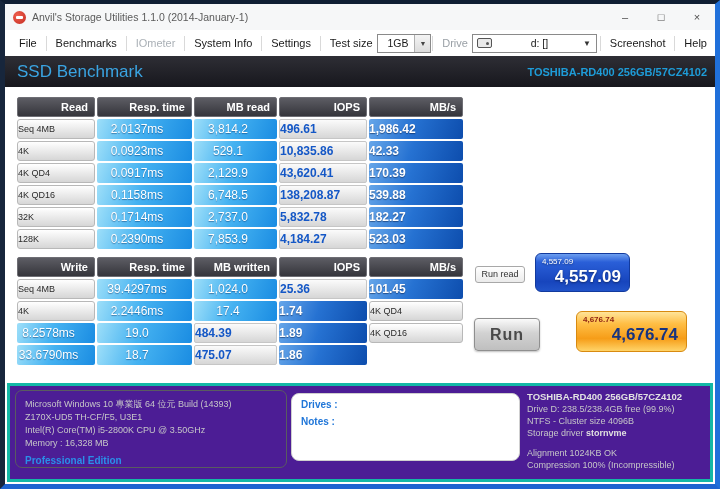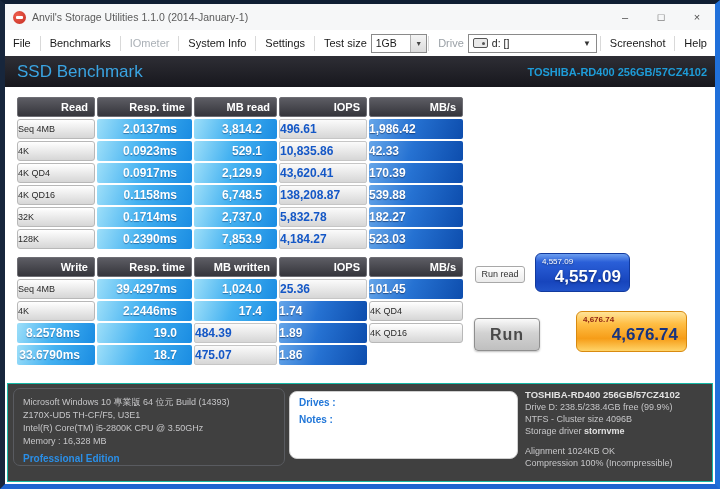--- a/index.html
+++ b/index.html
@@ -10,48 +10,48 @@
 
   
   .titlebar { position:absolute; top:0; left:0; right:0; height:26px; background:#f6f7f8; display:flex; align-items:center; }
   .app-icon { width:13px; height:13px; border-radius:50%; background:radial-gradient(circle at 35% 35%, #f0604e, #c32a21); margin:0 6px 0 8px; position:relative; flex:0 0 auto; }
   .app-icon::after { content:""; position:absolute; left:3px; top:5px; width:7px; height:3px; background:#fff; border-radius:1px; }
   .title-text { font-size:10.5px; color:#5a5a5a; }
   .caption-btns { margin-left:auto; display:flex; }
   .cap { width:36px; height:26px; display:flex; align-items:center; justify-content:center; color:#4d4d4d; font-size:11px; }
 
   
-  .menubar { position:absolute; top:26px; left:0; right:0; height:26px; background:#fff; display:flex; align-items:center; padding-left:0; font-size:11px; color:#1a1a1a; }
+  .menubar { position:absolute; top:26px; left:0; right:0; height:26px; background:#fff; display:flex; align-items:center; padding-left:6px; font-size:11px; color:#1a1a1a; }
   .mi { padding:0 8px; white-space:nowrap; }
   .mi.disabled { color:#aab0b6; }
   .mlabel { padding:0 4px 0 8px; white-space:nowrap;text-align:right; }
   .mlabel.disabled { color:#9aa0a6; }
   .sep { width:1px; height:15px; background:#d9d9d9; margin:0 1px; }
   .combo { height:19px; border:1px solid #8a8a8a; background:#fff; display:flex; align-items:center; }
   .combo.testsize { width:62px; }
-  .combo .val { flex:1; padding-left:4px; font-size:10.5px; }
+  .combo .val { flex:1; padding-left:4px; font-size:10.5px;text-align:center; }
   .arrowbtn { width:16px; height:100%; background:linear-gradient(#f4f4f4,#dcdcdc); border-left:1px solid #b0b0b0; display:flex; align-items:center; justify-content:center; font-size:7px; color:#444; }
   .combo.drive { width:142px; margin-right:2px; }
   .drive-glyph { width:15px; height:10px; border:1px solid #555; border-radius:2px; margin-left:4px; position:relative; background:#e9e9e9; flex:0 0 auto; }
   .drive-glyph::after { content:""; position:absolute; right:2px; top:3px; width:3px; height:3px; border-radius:50%; background:#555; }
   .varrow { margin-left:auto; margin-right:5px; font-size:8px; color:#333; }
 
   
   .banner { position:absolute; top:52px; left:0; right:0; height:31px; background:linear-gradient(#2e2e35,#17171d); display:flex; align-items:center; }
   .banner-title { color:#3aa4e2; font-size:17px; padding-left:12px; }
   .banner-device { margin-left:auto; padding-right:8px; color:#1e9cd8; font-weight:bold; font-size:11px; }
 
   
   .main { position:absolute; top:83px; left:0; right:0; height:296px; background:#fff; }
   .bench { position:absolute; display:grid; grid-template-columns:78px 95px 83px 88px 94px; grid-auto-rows:20px; gap:2px; }
   #read-table { left:12px; top:10px; }
   #write-table { left:12px; top:170px; }
   .h  { background:linear-gradient(#5d5d64,#35353b); border:1px solid #6e6e74; color:#fff; font-weight:bold; font-size:11px; line-height:18px; text-align:right; padding-right:6px; border-radius:2px; }
   .lbl{ background:linear-gradient(#ffffff,#d6d6d6); border:1px solid #b8b8b8; color:#2a2a2a; font-size:9px; line-height:18px; border-radius:3px; }
-  .v1 { background:linear-gradient(110deg,#9edff9 0%,#45b2f1 45%,#1a8ce2 100%); color:#fff; font-weight:bold; font-size:12px; line-height:20px; text-align:right; padding-right:15px; text-shadow:0 1px 1px rgba(0,40,90,.45); border-radius:2px; }
+  .v1 { background:linear-gradient(110deg,#9edff9 0%,#45b2f1 45%,#1a8ce2 100%); color:#fff; font-weight:normal; font-size:12px; line-height:20px; text-align:center; padding-right:15px; text-shadow:0 1px 1px rgba(0,40,90,.45); border-radius:2px; }
   .v2 { background:linear-gradient(#fbfbfb,#d6d6d6); border:1px solid #c6c6c6; color:#1457c6; font-weight:bold; font-size:12px; line-height:18px; text-align:left; padding-right:5px; border-radius:2px; }
   .v3 { background:linear-gradient(110deg,#66a6e9 0%,#2672d2 45%,#0d4dad 100%); color:#fff; font-weight:bold; font-size:12px; line-height:20px; text-align:left; padding-right:5px; text-shadow:0 1px 1px rgba(0,20,60,.5); border-radius:2px; }
 
   .btn-small { position:absolute; background:linear-gradient(#ffffff,#ebebeb); border:1px solid #a8a8a8; border-radius:3px; font-size:9px; color:#333; text-align:center; }
   #run-read  { left:470px; top:179px; width:50px; height:17px; line-height:15px; }
   #run-write { left:468px; top:306px; width:50px; height:17px; line-height:15px; }
   #run-btn { position:absolute; left:469px; top:231px; width:66px; height:33px;
     background:linear-gradient(#fafafa,#d2d2d2 45%,#bfbfbf); border:1px solid #8f8f8f; border-radius:4px;
     box-shadow:0 1px 2px rgba(0,0,0,.25); font-size:16px; font-weight:bold; color:#4a4a4a; text-align:center; line-height:31px; letter-spacing:1px; }
 
@@ -59,21 +59,21 @@
   .scorebox .small { position:absolute; top:3px; left:6px; font-size:8px; }
   .scorebox .big { position:absolute; right:8px; top:13px; font-size:17px; font-weight:bold; }
   #read-box  { left:530px; top:166px; width:95px; height:39px; background:linear-gradient(#6d9ff0 0%,#2a5fd8 22%,#1745bd 75%,#2153c9 100%); border:1px solid #123a9e; }
   #write-box { left:528px; top:296px; width:95px; height:39px; background:linear-gradient(#6d9ff0 0%,#2a5fd8 22%,#1745bd 75%,#2153c9 100%); border:1px solid #123a9e; }
   #read-box .small,#read-box .big,#write-box .small,#write-box .big { color:#fff; text-shadow:0 1px 2px rgba(0,0,0,.4); }
   #total-box { left:571px; top:224px; width:111px; height:41px; background:linear-gradient(#ffe49a 0%,#ffbe45 30%,#f69d18 68%,#ffd469 100%); border:1px solid #d88a10; }
   #total-box .small { color:#8d1f10; font-weight:bold; }
   #total-box .big { color:#17337f; }
 
   
-  .footer { position:absolute; left:2px; right:2px; top:379px; height:99px; background:#404040; border:1px solid #14b8a6; font-size:9px; color:#c6c6c8; }
+  .footer { position:absolute; left:2px; right:2px; top:379px; height:99px; background:#4c1d95; border:3px solid #14b8a6; font-size:9px; color:#c6c6c8; }
   .sys-group { position:absolute; left:5px; top:4px; width:272px; height:78px; border:1px solid #595b60; border-radius:7px; }
   .sys-lines { position:absolute; left:9px; top:7px; line-height:13px; white-space:nowrap; }
   .edition { position:absolute; left:9px; top:64px; color:#2a8fe8; font-weight:bold; font-size:10px; }
   .notes-box { position:absolute; left:281px; top:7px; width:229px; height:68px; background:#fff; border-radius:8px; border:1px solid #cfcfcf; }
   .nlabel { position:absolute; left:9px; color:#2076d8; font-weight:bold; font-size:10px; }
   .nlabel.drives { top:5px; } .nlabel.notes { top:22px; }
   .dev-block { position:absolute; left:517px; top:5px; line-height:12px; white-space:nowrap; }
   .dev-title { font-weight:bold; color:#e2e2e2; font-size:9.5px; }
   .spacer8 { height:8px; }
   .driver-val { font-weight:bold; color:#e0e0e0; }

